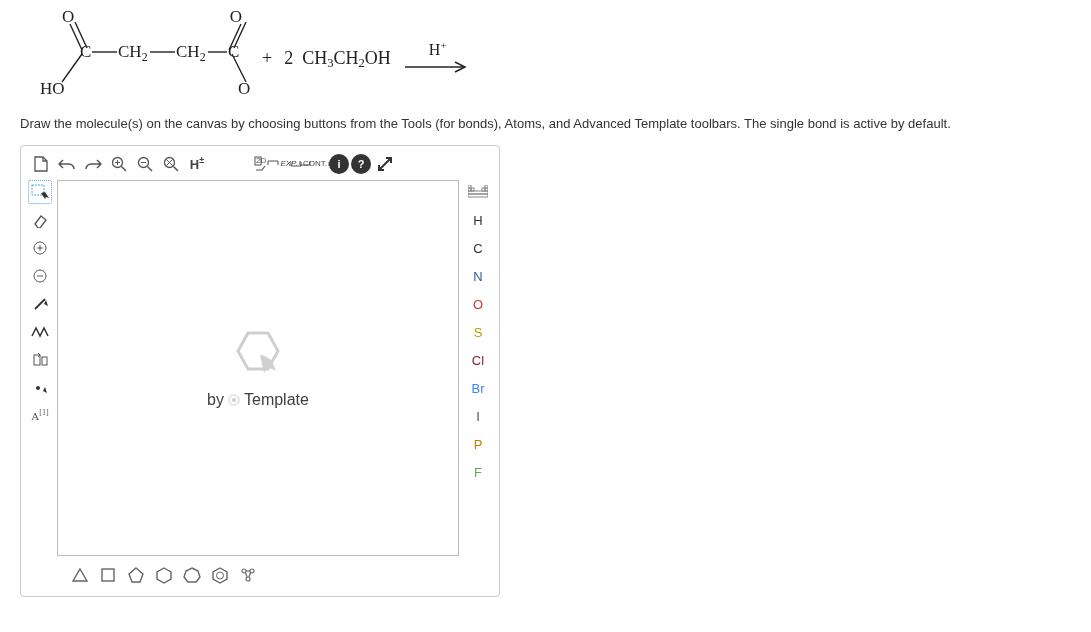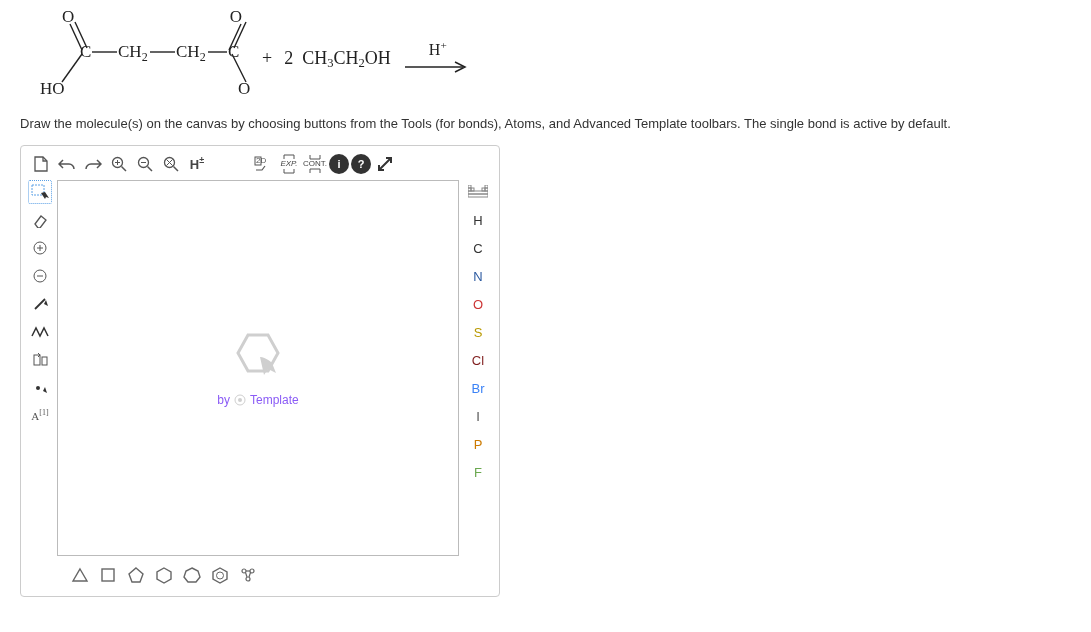--- a/index.html
+++ b/index.html
@@ -125,22 +125,22 @@
     gap:8px;
     position:relative;
   }
   .canvas .marvin-title {
     font-size: 26px;
     color:#bdbdbd;
     font-weight:400;
     letter-spacing:0.5px;
   }
   .canvas .marvin-sub {
-    font-size: 12px;
-    color:#8b5cf6;
+    font-size: 16px;
+    color:#404040;
     display:flex;
     align-items:center;
     gap:4px;
   }
 
   
   .bottom-toolbar {
     display:flex;
     gap:6px;
     padding:6px 8px;
@@ -257,32 +257,32 @@
       H<span style="font-size:9px;position:relative;top:-4px">±</span>
     </div>
     <div class="tb-btn" style="font-size:9px;line-height:1;margin-left:40px;">
       <svg width="20" height="18" viewBox="0 0 20 18">
           <text x="3" y="8" font-size="8" fill="#555" font-family="Arial">2D</text>
           <path d="M3 15h6l3-4" fill="none" stroke="#555" stroke-width="1.2"></path>
           <rect x="2" y="2" width="6" height="8" fill="none" stroke="#555"></rect>
         </svg>
     </div>
     <div class="tb-btn" style="font-size:8px;">
-      <div style="display:flex;flex-direction:column;align-items:center;line-height:1;font-style:italic;">
+      <div style="display:flex;flex-direction:row;line-height:1;font-style:italic;">
         <svg width="14" height="6" viewBox="0 0 14 6">
             <path d="M2 5V1h10v4" fill="none" stroke="#555"></path>
           </svg>
         <span>EXP.</span>
         <svg width="14" height="6" viewBox="0 0 14 6">
             <path d="M2 1v4h10V1" fill="none" stroke="#555"></path>
           </svg>
       </div>
     </div>
     <div class="tb-btn" style="font-size:8px;">
-      <div style="display:flex;flex-direction:column;align-items:center;line-height:1;">
+      <div style="display:flex;flex-direction:row;align-items:center;line-height:1;">
         <svg width="14" height="6" viewBox="0 0 14 6">
             <path d="M2 1v4M12 1v4M2 5h10" fill="none" stroke="#555"></path>
           </svg>
         <span>CONT.</span>
         <svg width="14" height="6" viewBox="0 0 14 6">
             <path d="M2 5V1M12 5V1M2 1h10" fill="none" stroke="#555"></path>
           </svg>
       </div>
     </div>
     <div class="tb-btn dark">i</div>

